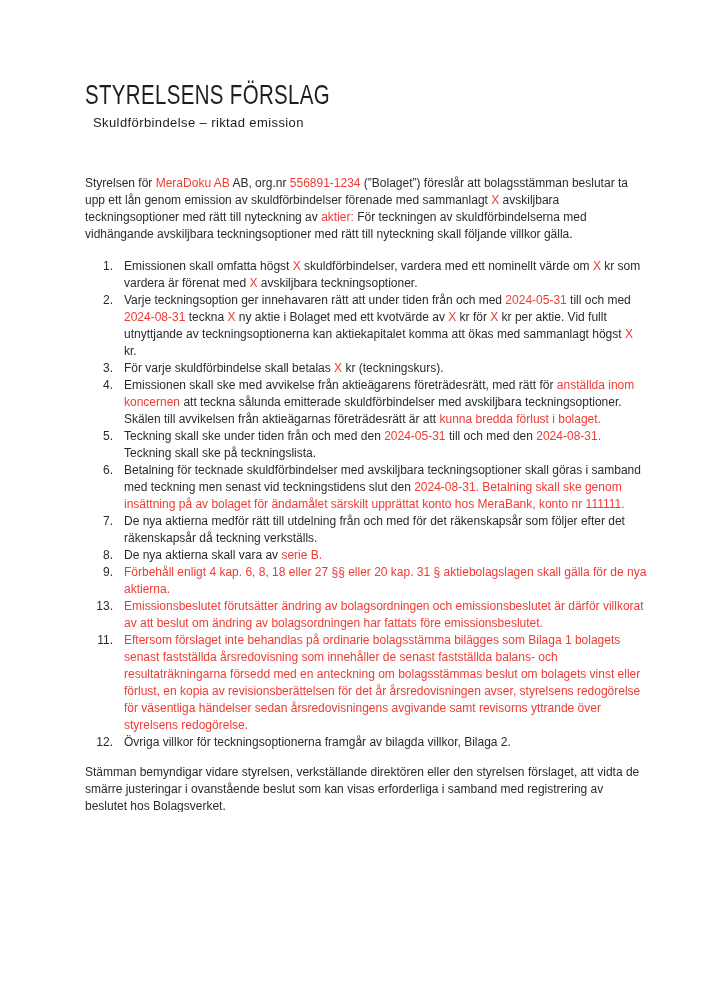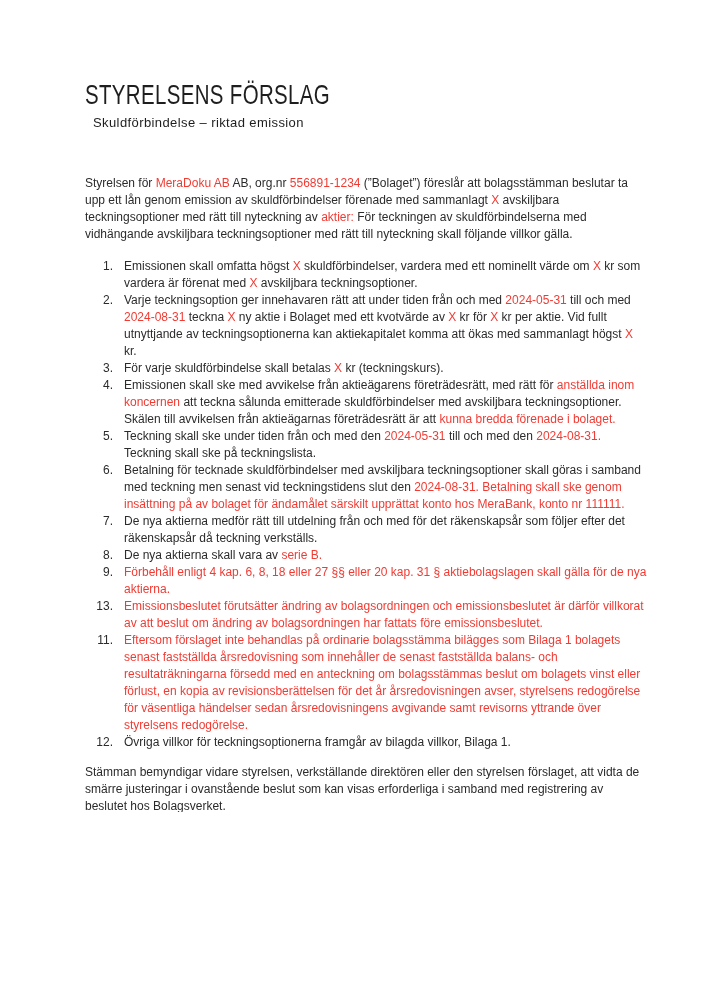--- a/index.html
+++ b/index.html
@@ -89,21 +89,21 @@
         <div class="clause">
           <span class="num">2.</span>
           <span class="itext"><span>Varje teckningsoption ger innehavaren rätt att under tiden från och med </span><span class="red">2024-05-31</span><span> till och med </span><span class="red">2024-08-31</span><span> teckna </span><span class="red">X</span><span> ny aktie i Bolaget med ett kvotvärde av </span><span class="red">X</span><span> kr för </span><span class="red">X</span><span> kr per aktie. Vid fullt utnyttjande av teckningsoptionerna kan aktiekapitalet komma att ökas med sammanlagt högst </span><span class="red">X</span><span> kr.</span></span>
         </div>
         <div class="clause">
           <span class="num">3.</span>
           <span class="itext"><span>För varje skuldförbindelse skall betalas </span><span class="red">X</span><span> kr (teckningskurs).</span></span>
         </div>
         <div class="clause">
           <span class="num">4.</span>
-          <span class="itext"><span>Emissionen skall ske med avvikelse från aktieägarens företrädesrätt, med rätt för </span><span class="red">anställda inom koncernen</span><span> att teckna sålunda emitterade skuldförbindelser med avskiljbara teckningsoptioner. Skälen till avvikelsen från aktieägarnas företrädesrätt är att </span><span class="red">kunna bredda förenade i bolaget.</span></span>
+          <span class="itext"><span>Emissionen skall ske med avvikelse från aktieägarens företrädesrätt, med rätt för </span><span class="red">anställda inom koncernen</span><span> att teckna sålunda emitterade skuldförbindelser med avskiljbara teckningsoptioner. Skälen till avvikelsen från aktieägarnas företrädesrätt är att </span><span class="red">kunna bredda förlust i bolaget.</span></span>
         </div>
         <div class="clause">
           <span class="num">5.</span>
           <span class="itext"><span>Teckning skall ske under tiden från och med den </span><span class="red">2024-05-31</span><span> till och med den </span><span class="red">2024-08-31.</span><span> Teckning skall ske på teckningslista.</span></span>
         </div>
         <div class="clause">
           <span class="num">6.</span>
           <span class="itext"><span>Betalning för tecknade skuldförbindelser med avskiljbara teckningsoptioner skall göras i samband med teckning men senast vid teckningstidens slut den </span><span class="red">2024-08-31. Betalning skall ske genom insättning på av bolaget för ändamålet särskilt upprättat konto hos MeraBank, konto nr 111111.</span></span>
         </div>
         <div class="clause">
@@ -121,21 +121,21 @@
         <div class="clause">
           <span class="num">13.</span>
           <span class="itext"><span class="red">Emissionsbeslutet förutsätter ändring av bolagsordningen och emissionsbeslutet är därför villkorat av att beslut om ändring av bolagsordningen har fattats före emissionsbeslutet.</span></span>
         </div>
         <div class="clause">
           <span class="num">11.</span>
           <span class="itext"><span class="red">Eftersom förslaget inte behandlas på ordinarie bolagsstämma bilägges som Bilaga 1 bolagets senast fastställda årsredovisning som innehåller de senast fastställda balans- och resultaträkningarna försedd med en anteckning om bolagsstämmas beslut om bolagets vinst eller förlust, en kopia av revisionsberättelsen för det år årsredovisningen avser, styrelsens redogörelse för väsentliga händelser sedan årsredovisningens avgivande samt revisorns yttrande över styrelsens redogörelse.</span></span>
         </div>
         <div class="clause">
           <span class="num">12.</span>
-          <span class="itext"><span>Övriga villkor för teckningsoptionerna framgår av bilagda villkor, Bilaga 1.</span></span>
+          <span class="itext"><span>Övriga villkor för teckningsoptionerna framgår av bilagda villkor, Bilaga 2.</span></span>
         </div>
       </div>
     <p class="closing body-text"><span>Stämman bemyndigar vidare styrelsen, verkställande direktören eller den styrelsen förslaget, att vidta de smärre justeringar i ovanstående beslut som kan visas erforderliga i samband med registrering av beslutet hos Bolagsverket.</span></p>
   </div>
   <div class="pagenum">1(1)</div>
   <div class="copyright">
     <div>Copyright DokuMera</div>
     <div>DM 3789 V 1.30</div>
   </div>
 </div>

